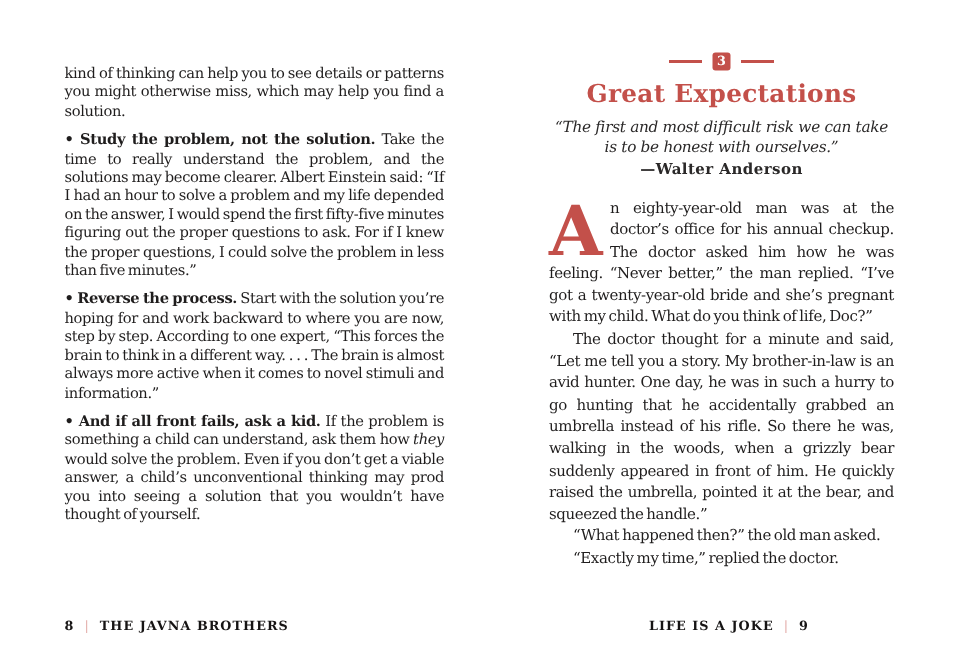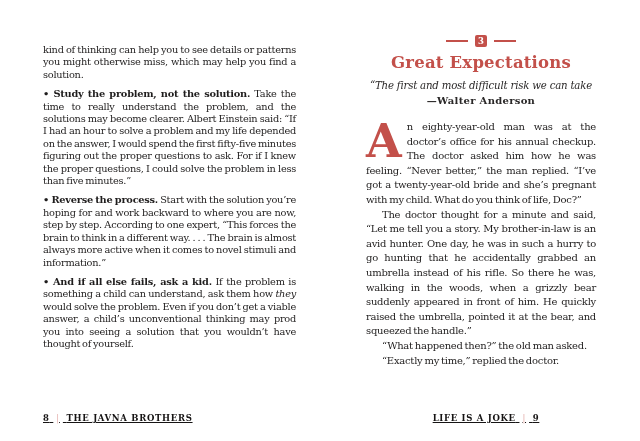--- a/index.html
+++ b/index.html
@@ -67,54 +67,54 @@
     margin:3px 5px 0 0;
     letter-spacing:0;
   }
 
   
   .footer {
     position:absolute; top:413px;
     font-size:8.5px; font-weight:bold;
     letter-spacing:0.7px; color:#161414;
     white-space:nowrap;
-    text-decoration:underline;
   }
   .footer-left { left:43px; }
   .footer-right { left:366px; width:240px; text-align:center; }
   .footer .sep { color:#e3aca8; padding:0 3px; font-weight:normal; }
 </style>
 </head>
 <body>
 
 <section class="page page-left">
   <div class="body-text" id="left-paragraphs">
       <p class="para"><span>kind of thinking can help you to see details or patterns you might otherwise miss, which may help you find a solution.</span></p>
       <p class="para"><strong>• Study the problem, not the solution.</strong><span> Take the time to really understand the problem, and the solutions may become clearer. Albert Einstein said: “If I had an hour to solve a problem and my life depended on the answer, I would spend the first fifty-five minutes figuring out the proper questions to ask. For if I knew the proper questions, I could solve the problem in less than five minutes.”</span></p>
       <p class="para"><strong>• Reverse the process.</strong><span> Start with the solution you’re hoping for and work backward to where you are now, step by step. According to one expert, “This forces the brain to think in a different way. . . . The brain is almost always more active when it comes to novel stimuli and information.”</span></p>
-      <p class="para"><strong>• And if all else fails, ask a kid.</strong><span> If the problem is something a child can understand, ask them how </span><em>they</em><span> would solve the problem. Even if you don’t get a viable answer, a child’s unconventional thinking may prod you into seeing a solution that you wouldn’t have thought of yourself.</span></p>
+      <p class="para"><strong>• And if all front fails, ask a kid.</strong><span> If the problem is something a child can understand, ask them how </span><em>they</em><span> would solve the problem. Even if you don’t get a viable answer, a child’s unconventional thinking may prod you into seeing a solution that you wouldn’t have thought of yourself.</span></p>
     </div>
 </section>
 
 <footer class="footer footer-left">
   <span>8</span>
   <span class="sep">|</span>
   <span>THE JAVNA BROTHERS</span>
 </footer>
 
 <section class="page page-right">
   <header>
     <div class="chapter-ornament">
       <span class="orn-dash"></span>
       <span class="chapter-badge">3</span>
       <span class="orn-dash"></span>
     </div>
     <h1 class="chapter-title">Great Expectations</h1>
     <div class="epigraph">
       <div class="epigraph-line">“The first and most difficult risk we can take</div>
+      <div class="epigraph-line">is to be honest with ourselves.”</div>
       <div class="epigraph-attr">—Walter Anderson</div>
     </div>
   </header>
   <div class="right-body" id="right-paragraphs">
       <p class="para"><span class="dropcap">A</span><span>n eighty-year-old man was at the doctor’s office for his annual checkup. The doctor asked him how he was feeling. “Never better,” the man replied. “I’ve got a twenty-year-old bride and she’s pregnant with my child. What do you think of life, Doc?”</span></p>
       <p class="para indent"><span>The doctor thought for a minute and said, “Let me tell you a story. My brother-in-law is an avid hunter. One day, he was in such a hurry to go hunting that he accidentally grabbed an umbrella instead of his rifle. So there he was, walking in the woods, when a grizzly bear suddenly appeared in front of him. He quickly raised the umbrella, pointed it at the bear, and squeezed the handle.”</span></p>
       <p class="para indent"><span>“What happened then?” the old man asked.</span></p>
       <p class="para indent"><span>“Exactly my time,” replied the doctor.</span></p>
     </div>
 </section>

